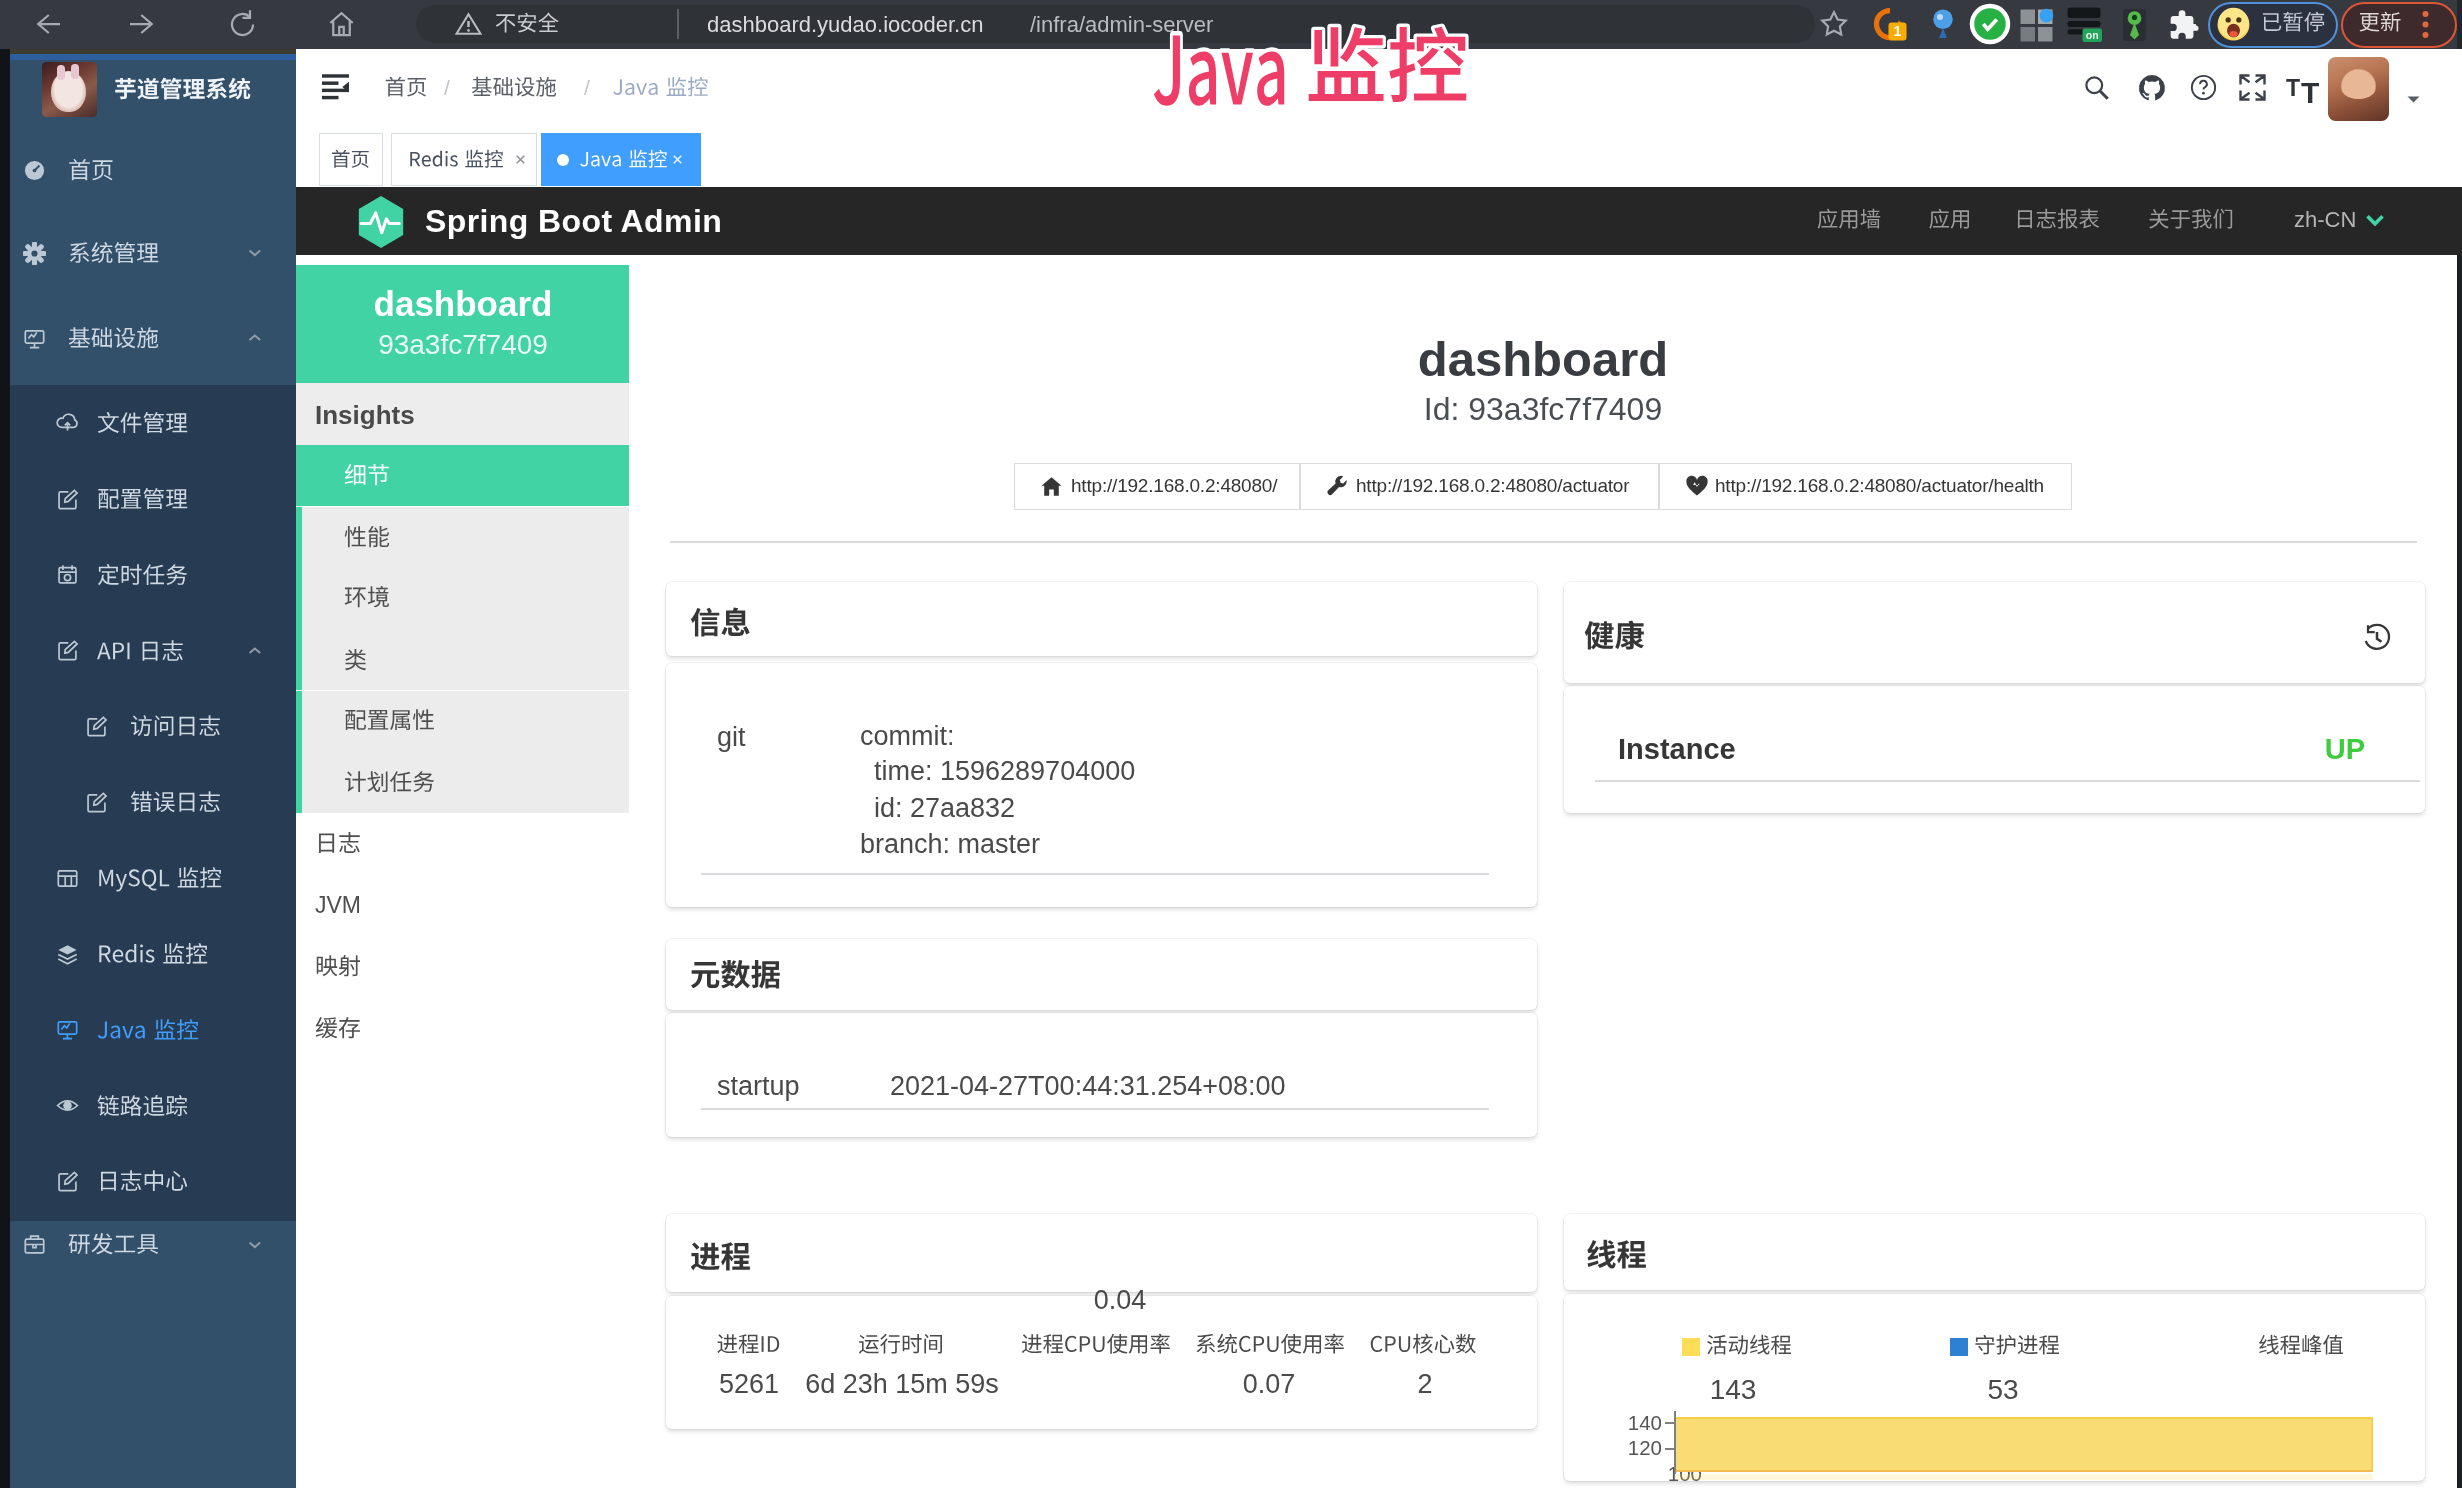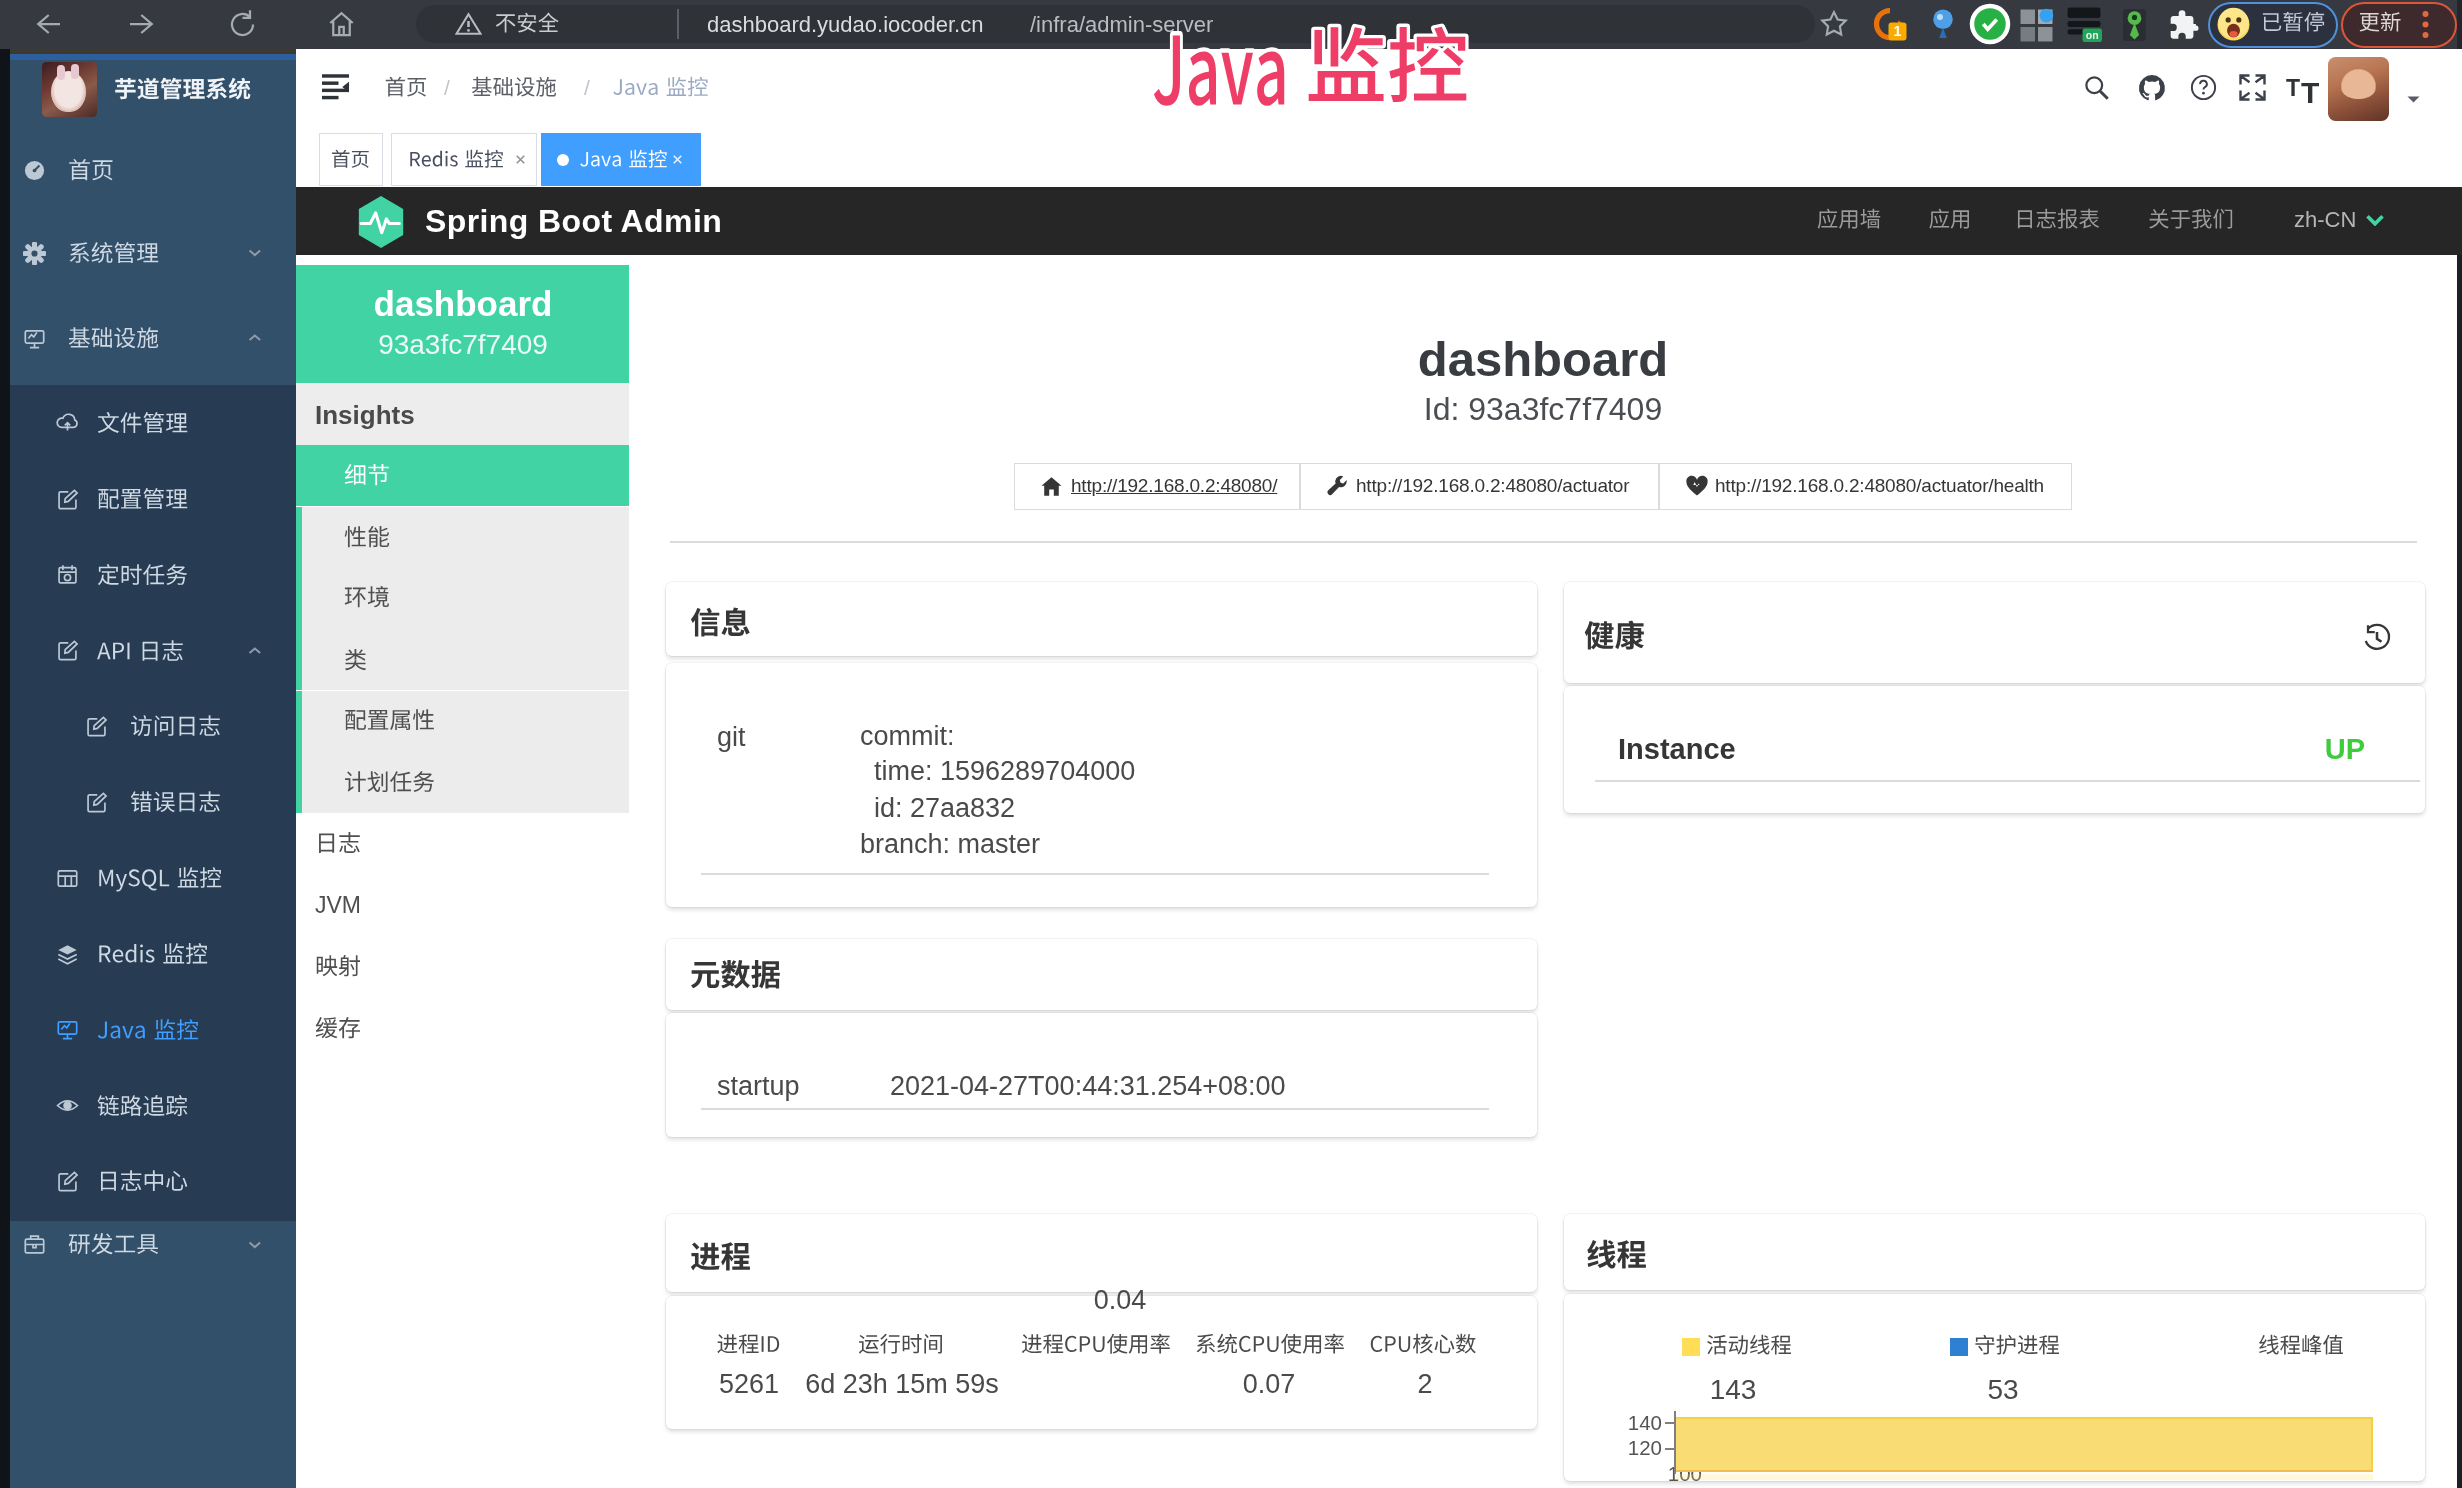--- a/index.html
+++ b/index.html
@@ -543,21 +543,21 @@
   </svg>
 <div class="ab" style="left:1543px;top:359px;font:700 49px 'Liberation Sans',sans-serif;color:#393d42;transform:translate(-50%,-50%);white-space:nowrap;">dashboard</div>
 <div class="ab" style="left:1543px;top:409px;font:400 32px 'Liberation Sans',sans-serif;color:#4a4d52;transform:translate(-50%,-50%);white-space:nowrap;">Id: 93a3fc7f7409</div>
 <div class="ab" style="left:1014px;top:463px;width:286px;height:47px;background:#fff;border:1.5px solid #dbdbdb;box-sizing:border-box"></div>
 <div class="ab" style="left:1300px;top:463px;width:359px;height:47px;background:#fff;border:1.5px solid #dbdbdb;box-sizing:border-box"></div>
 <div class="ab" style="left:1659px;top:463px;width:413px;height:47px;background:#fff;border:1.5px solid #dbdbdb;box-sizing:border-box"></div>
 <div class="ab" style="left:1014px;top:463px;width:1059px;height:47px;border-radius:6px;box-shadow:0 0 0 0 #fff"></div>
 <svg class="ab" style="left:1040px;top:475px" width="23" height="23" viewBox="0 0 30 30" fill="#363636">
     <path d="M15 3 L28 14 h-3.5 V27 H18 v-8 h-6 v8 H5.5 V14 H2Z"></path>
   </svg>
-<div class="ab" style="left:1071px;top:486px;font:400 19px 'Liberation Sans',sans-serif;color:#363636;transform:translateY(-50%);white-space:nowrap;letter-spacing:-0.2px;text-decoration:underline;">http://192.168.0.2:48080/</div>
+<div class="ab" style="left:1071px;top:486px;font:400 19px 'Liberation Sans',sans-serif;color:#363636;transform:translateY(-50%);white-space:nowrap;letter-spacing:-0.2px;">http://192.168.0.2:48080/</div>
 <svg class="ab" style="left:1326px;top:475px" width="23" height="23" viewBox="0 0 30 30" fill="#363636">
     <path d="M27 8.5 a7.5 7.5 0 0 1 -10 7 L8 25 a3.5 3.5 0 0 1 -5-5 l9.5-9 a7.5 7.5 0 0 1 7-10 l3 1 -4.5 4.5 1 3.5 3.5 1 L27 6.5Z"></path>
   </svg>
 <div class="ab" style="left:1356px;top:486px;font:400 19px 'Liberation Sans',sans-serif;color:#363636;transform:translateY(-50%);white-space:nowrap;letter-spacing:-0.2px;">http://192.168.0.2:48080/actuator</div>
 <svg class="ab" style="left:1685px;top:475px" width="24" height="23" viewBox="0 0 32 30" fill="#363636">
     <path d="M16 27 C8 20 2 15 2 9.5 A6.5 6.5 0 0 1 16 6 a6.5 6.5 0 0 1 14 3.5 C30 15 24 20 16 27Z M4 13 h7 l2-4 3 7 2-5 1.5 2 h8" fill-rule="evenodd"></path>
   </svg>
 <div class="ab" style="left:1715px;top:486px;font:400 19px 'Liberation Sans',sans-serif;color:#363636;transform:translateY(-50%);white-space:nowrap;letter-spacing:-0.2px;">http://192.168.0.2:48080/actuator/health</div>
 <div class="ab" style="left:670px;top:541px;width:1747px;height:1.5px;background:#dbdbdb"></div>
 <div class="ab" style="left:666px;top:582px;width:871px;height:74px;box-shadow:0 3px 4.6px rgba(10,10,10,.12),0 0 0 0.8px rgba(10,10,10,.06);border-radius:6px;background:#fff"></div>

